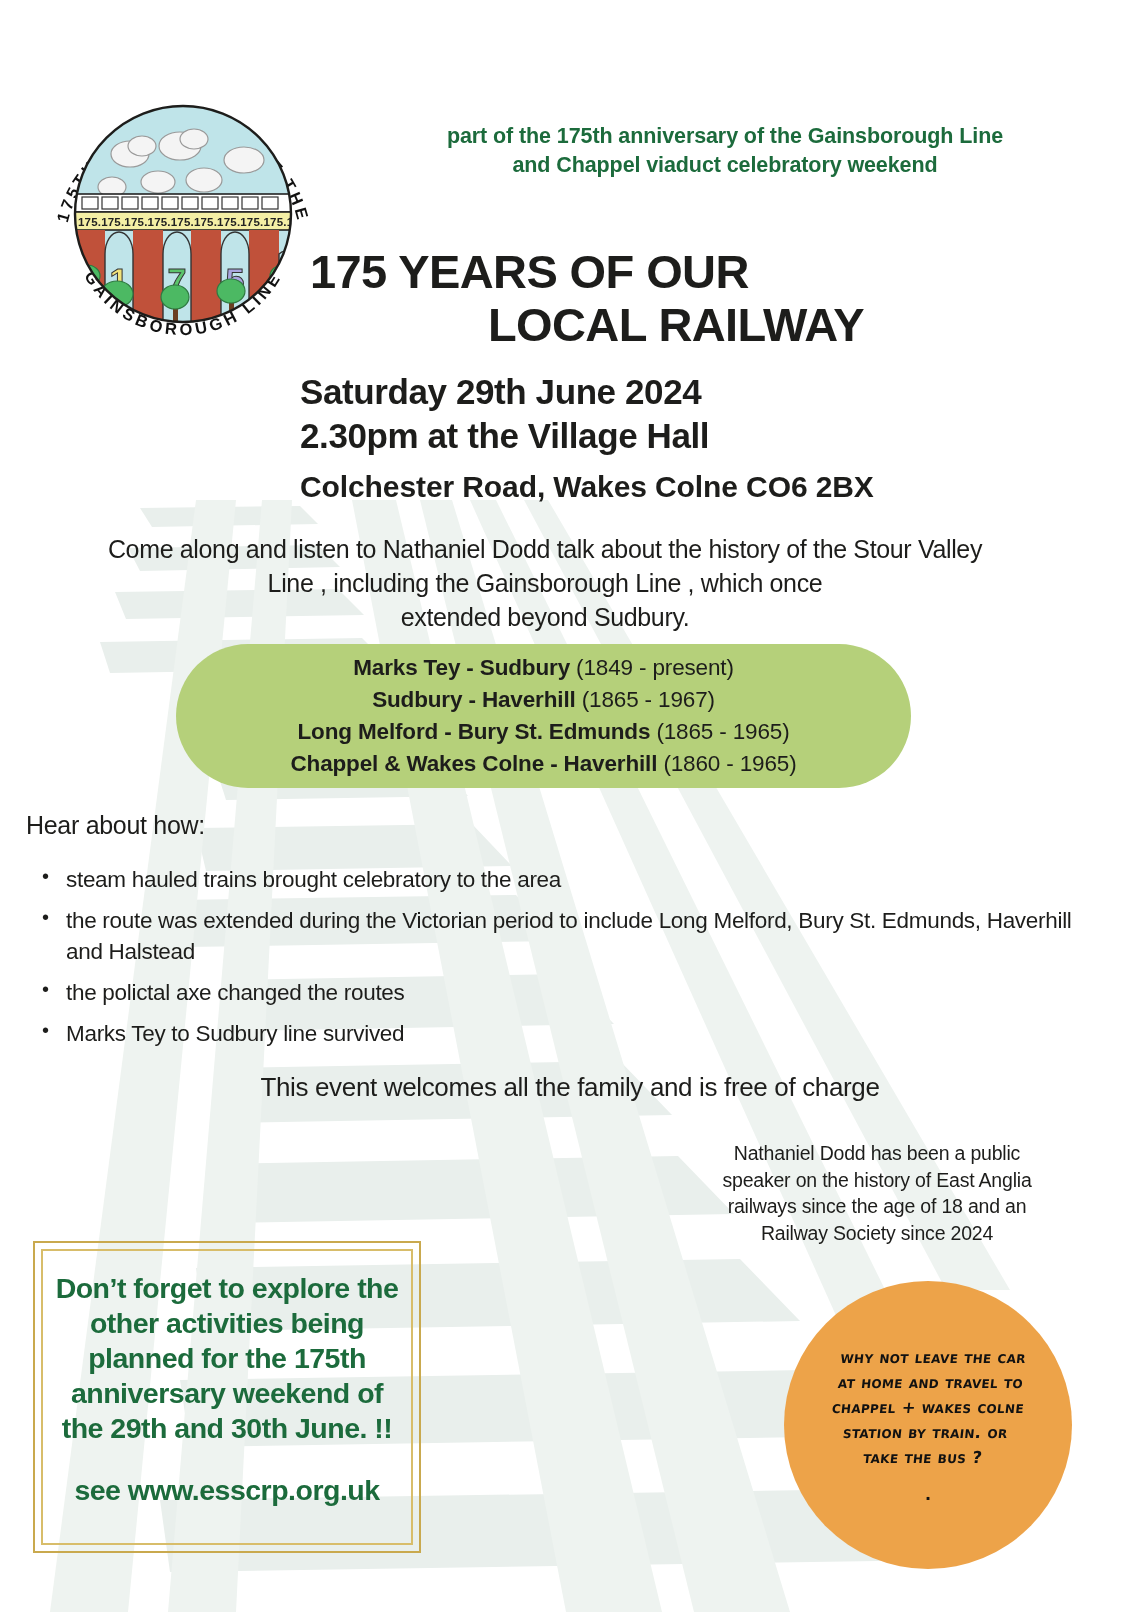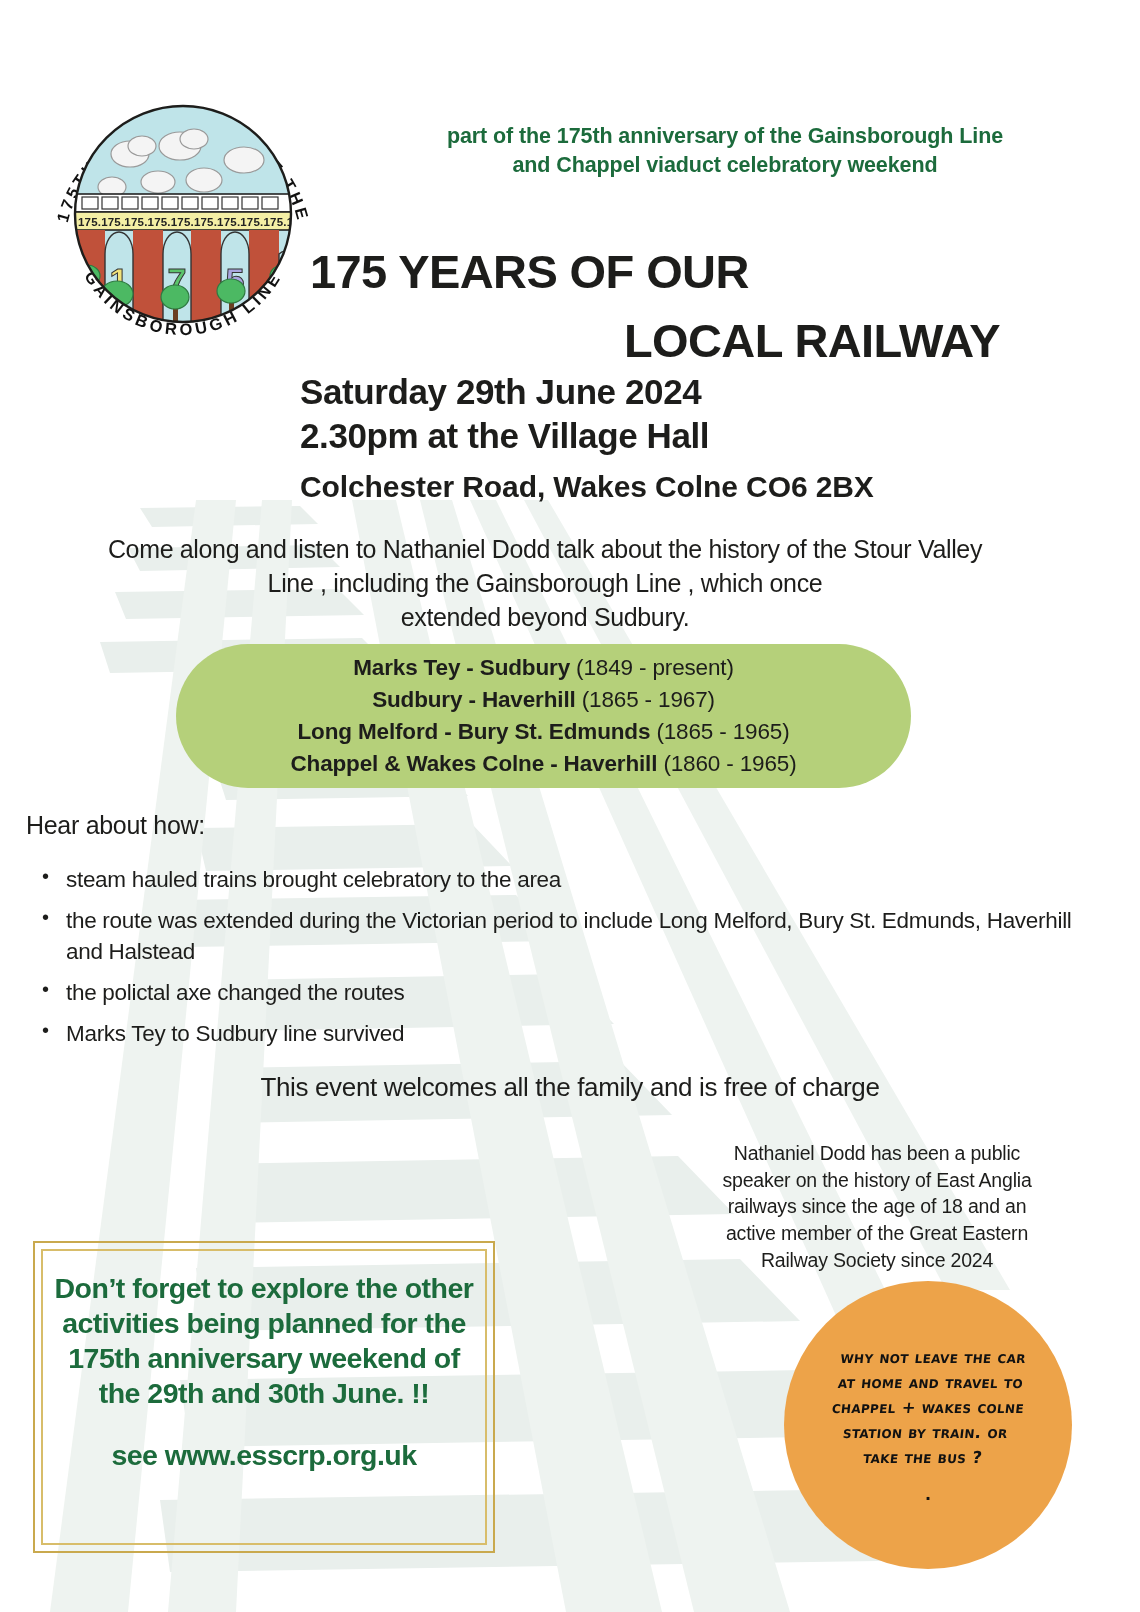--- a/index.html
+++ b/index.html
@@ -62,21 +62,21 @@
     color: #1d1d1b;
   }
   #title-block .tline {
     font-size: 47px;
     font-weight: bold;
     line-height: 1.13;
     letter-spacing: -0.6px;
     white-space: nowrap;
   }
   #title-block .tline.l1 { text-align: left; padding-left: 10px; }
-  #title-block .tline.l2 { text-align: right; padding-left: 52px; margin-top: 16px; }
+  #title-block .tline.l2 { text-align: center; padding-left: 52px; }
 
   
   #datetime {
     position: absolute;
     left: 300px;
     top: 370px;
     width: 700px;
     z-index: 3;
     color: #1d1d1b;
   }
@@ -195,21 +195,21 @@
     line-height: 1.37;
     color: #1d1d1b;
     letter-spacing: -0.2px;
   }
 
   
   #promo {
     position: absolute;
     left: 33px;
     top: 1241px;
-    width: 462px;
+    width: 388px;
     height: 312px;
     z-index: 3;
     border: 2px solid #c9a94e;
     background: transparent;
     box-sizing: border-box;
     padding: 6px;
   }
   #promo .inner {
     width: 100%;
     height: 100%;
@@ -447,21 +447,20 @@
     <li>the polictal axe changed the routes</li>
     <li>Marks Tey to Sudbury line survived</li>
   </ul>
 
   <div id="welcome-line">This event welcomes all the family and is free of charge</div>
 
   <div id="bio">
     <div>Nathaniel Dodd  has been a public</div>
     <div>speaker on  the history of East Anglia</div>
     <div>railways since  the age of  18  and an</div>
-    <div>active member of the Great Eastern</div>
     <div>Railway Society since 2024</div>
   </div>
 
   <div id="promo">
     <div class="inner">
       <div class="headline">Don’t forget to explore the other activities being planned for the 175th anniversary weekend of the 29th and 30th June. !!</div>
       <div class="url">see www.esscrp.org.uk</div>
     </div>
   </div>
 

